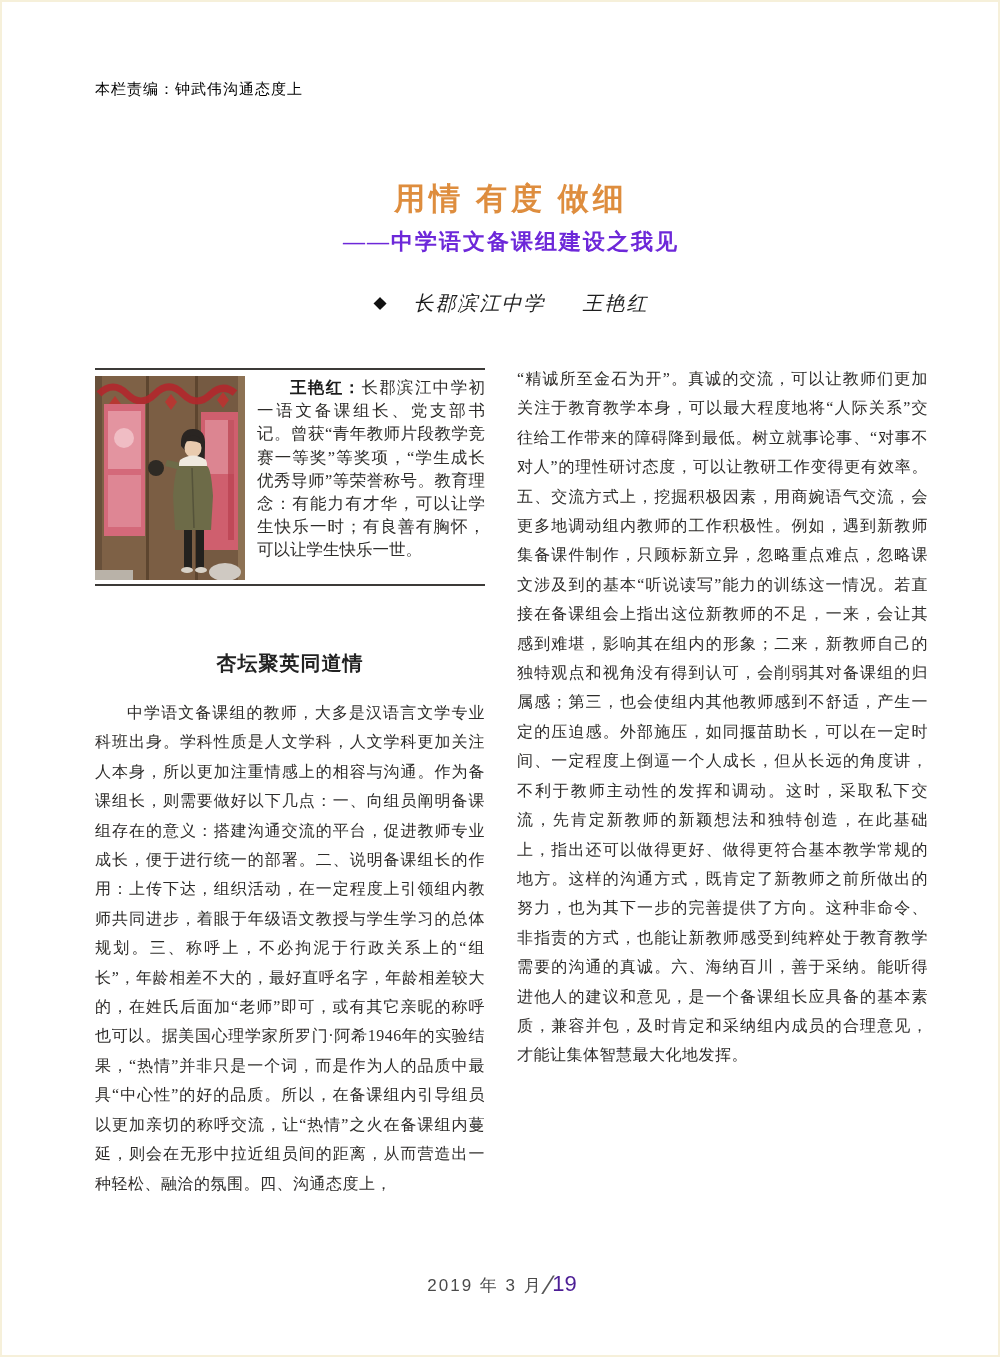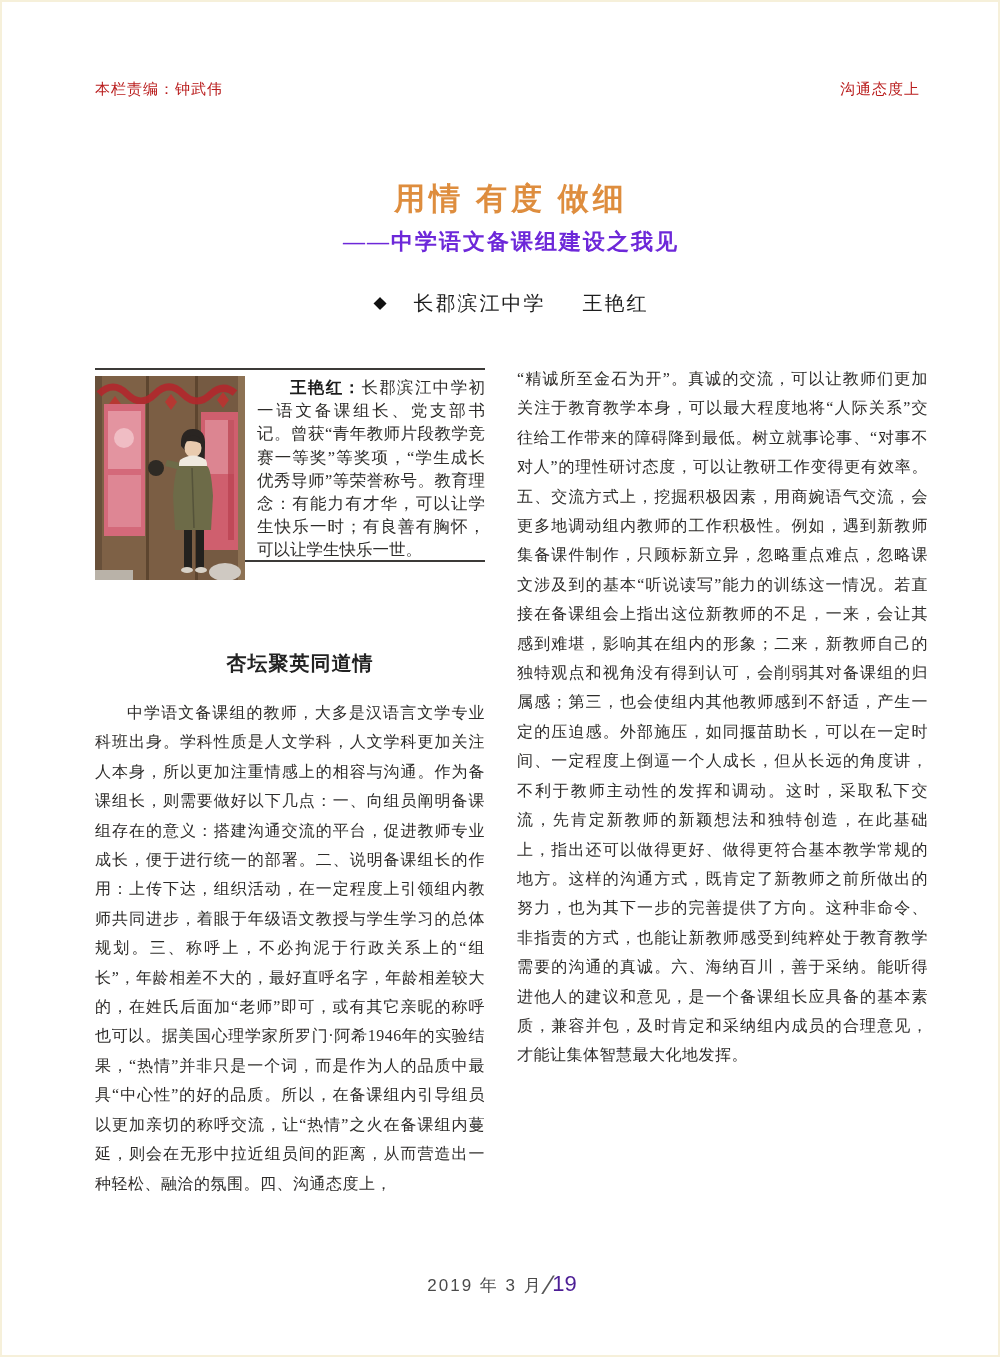--- a/index.html
+++ b/index.html
@@ -9,64 +9,64 @@
     background:#ffffff;
     box-sizing:border-box;
     border:2px solid #f6f0da;
     font-family:"Liberation Serif","DejaVu Serif",serif;
     color:#2e2c2a;
     overflow:hidden;
   }
   
   .header{
     position:absolute;top:78px;left:93px;right:78px;
-    display:flex;justify-content:space-between;align-items:baseline;
+    display:flex;justify-content:flex-start;align-items:baseline;
     font-family:"Liberation Sans","DejaVu Sans",sans-serif;
-    font-size:15px;color:#b91c1c;letter-spacing:1px;
+    font-size:15px;color:#000000;letter-spacing:1px;
   }
   
   .title-block{
     position:absolute;top:178px;left:93px;width:832px;
     text-align:center;
   }
   .article-title{
     font-size:31px;font-weight:bold;color:#de8d3e;
     letter-spacing:4px;line-height:1.2;margin:0;
   }
   .article-subtitle{
     font-size:22px;font-weight:bold;color:#6d28d9;
     letter-spacing:2px;margin:10px 0 0 0;
   }
   .author-line{
     position:absolute;top:288px;left:93px;width:832px;
-    text-align:center;font-size:20px;color:#1e1e1e;letter-spacing:2px;
+    text-align:center;font-size:20px;color:#1e1e1e;letter-spacing:2px;font-style:italic;
   }
   .author-line .diamond{font-size:17px;position:relative;top:-2px;margin-right:18px;color:#111;}
   .author-line .affiliation{margin-right:30px;}
   
   .bio-box{
-    position:absolute;top:366px;left:93px;width:390px;height:194px;
+    position:absolute;top:366px;left:93px;width:390px;height:218px;
     border-top:2px solid #3c3a38;border-bottom:2px solid #3c3a38;
     box-sizing:border-box;padding-top:6px;
   }
   .bio-photo{
     float:left;width:150px;height:204px;margin-right:12px;
     display:block;background:#7b5e44;
   }
   .bio-text{
     font-size:16.5px;line-height:23.2px;text-align:justify;
     text-indent:2em;color:#2e2c2a;margin:0;
   }
   .bio-text .bio-name{
     font-family:"Liberation Sans","DejaVu Sans",sans-serif;
     font-weight:bold;color:#1c1c1c;
   }
   
   .section-heading{
-    position:absolute;top:648px;left:103px;width:390px;
+    position:absolute;top:648px;left:93px;width:390px;
     text-align:center;font-family:"Liberation Sans","DejaVu Sans",sans-serif;
     font-weight:bold;font-size:20px;color:#222;letter-spacing:1px;
   }
   .col{
     position:absolute;
     font-size:16px;line-height:29.4px;text-align:justify;
     color:#2e2c2a;letter-spacing:0.5px;
   }
   .col p{margin:0;}
   .col p.indent{text-indent:2em;}

